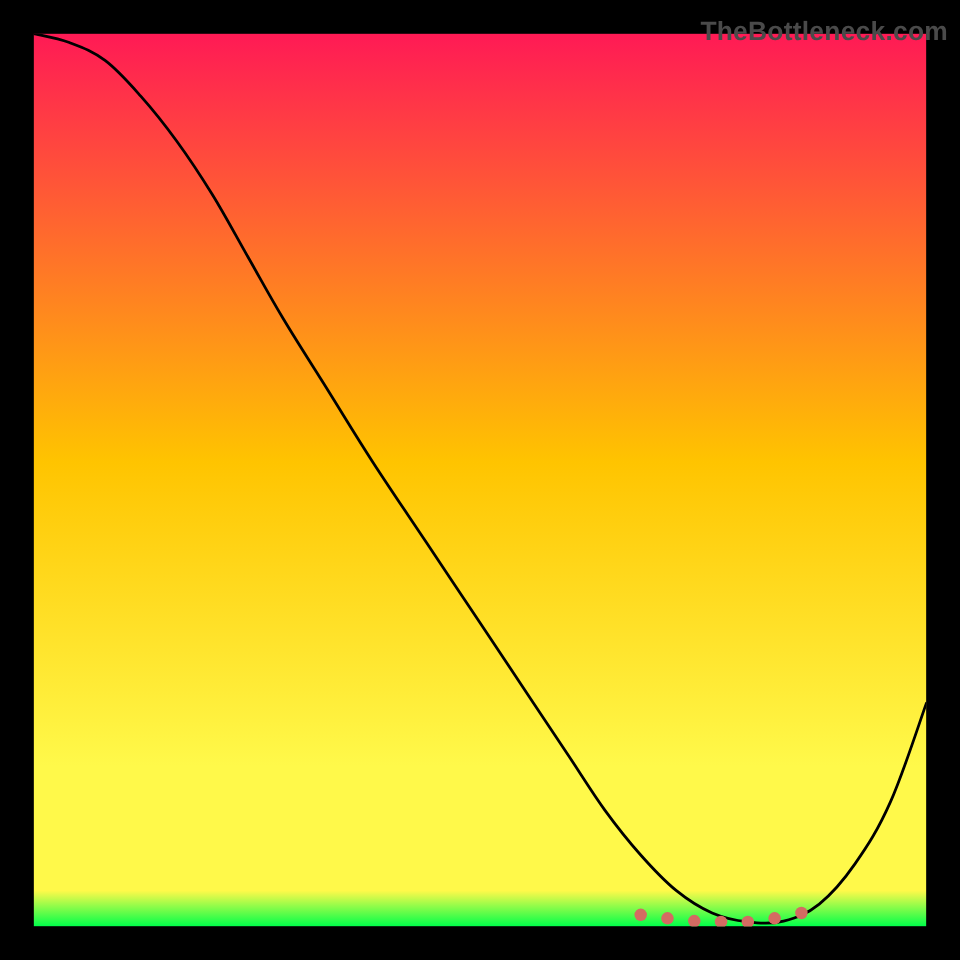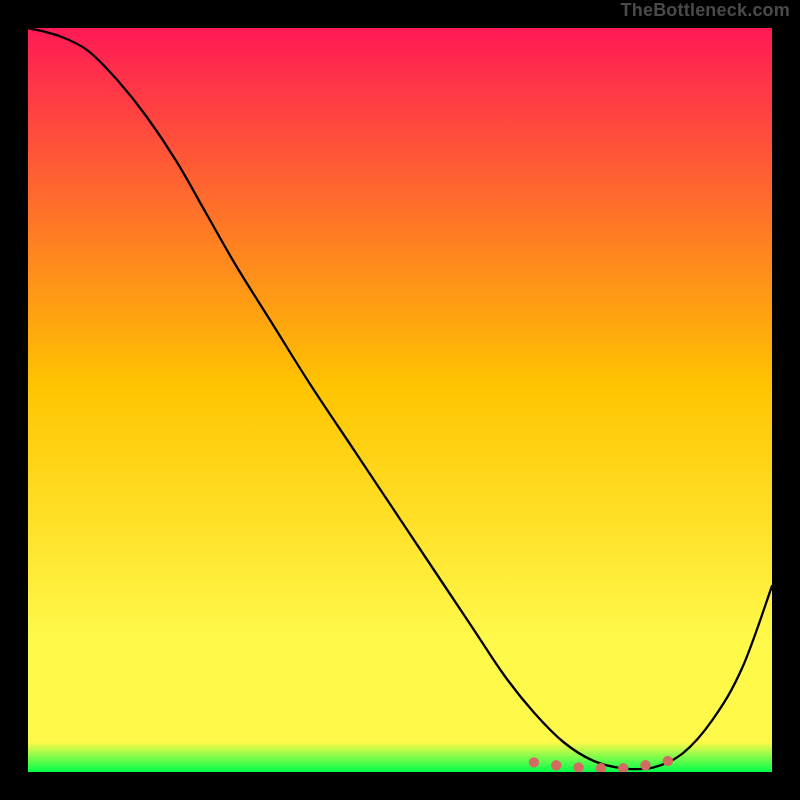--- a/index.html
+++ b/index.html
@@ -12,24 +12,24 @@
     overflow: hidden;
   }
   .frame {
     position: relative;
     width: 800px;
     height: 800px;
     background: #000;
   }
   .watermark {
     position: absolute;
-    top: 0;
+    top: 13px;
     right: 10px;
     color: #4a4a4a;
-    font-size: 18px;
+    font-size: 22px;
     font-weight: 600;
     letter-spacing: 0.2px;
     z-index: 10;
   }
   .plot {
     position: absolute;
     left: 28px;
     top: 28px;
     width: 744px;
     height: 744px;

